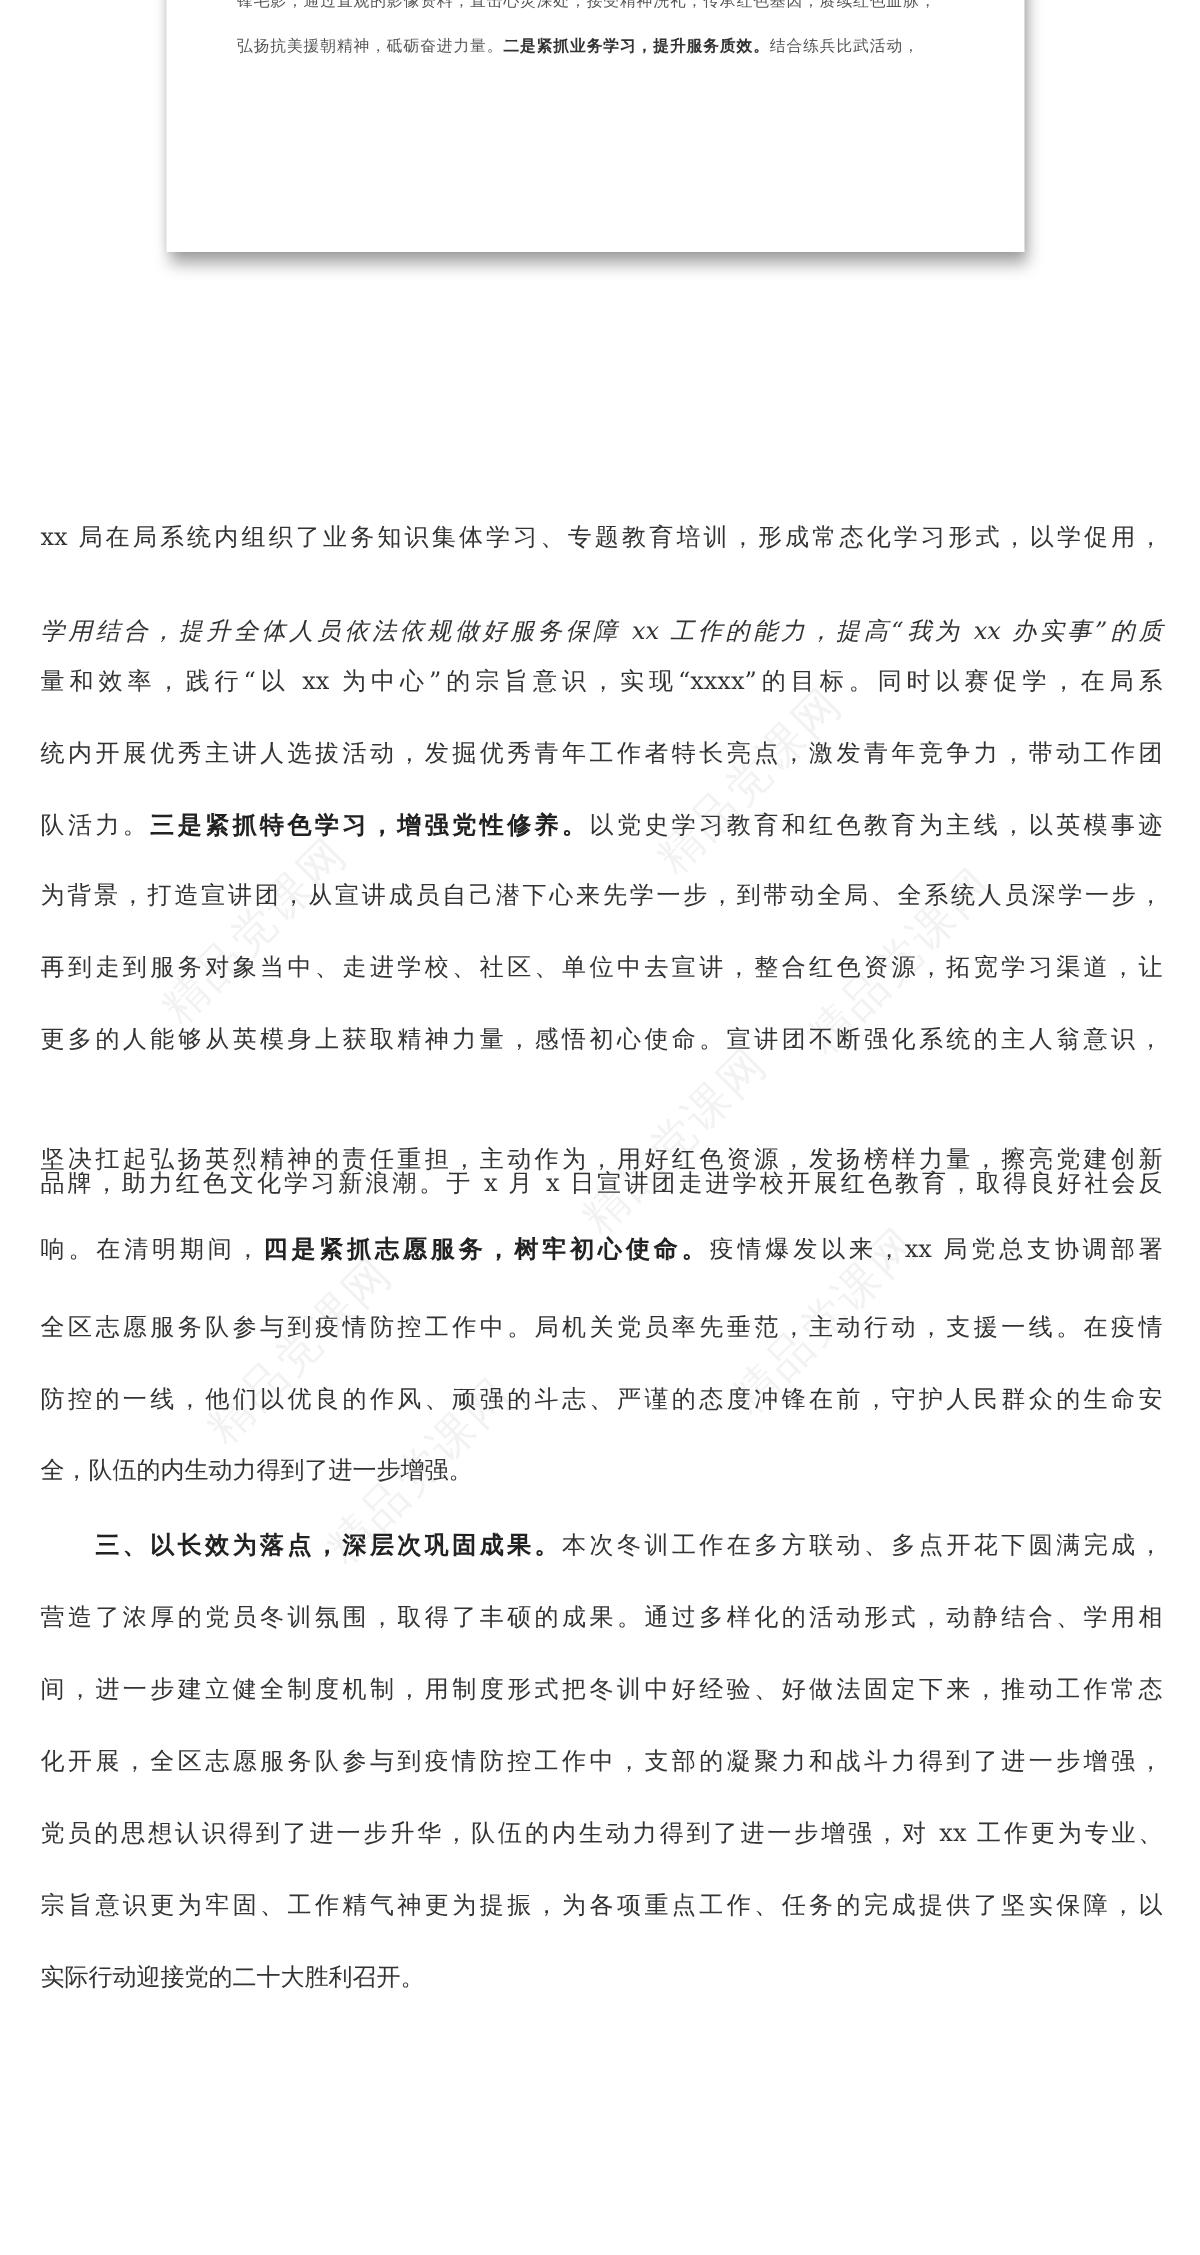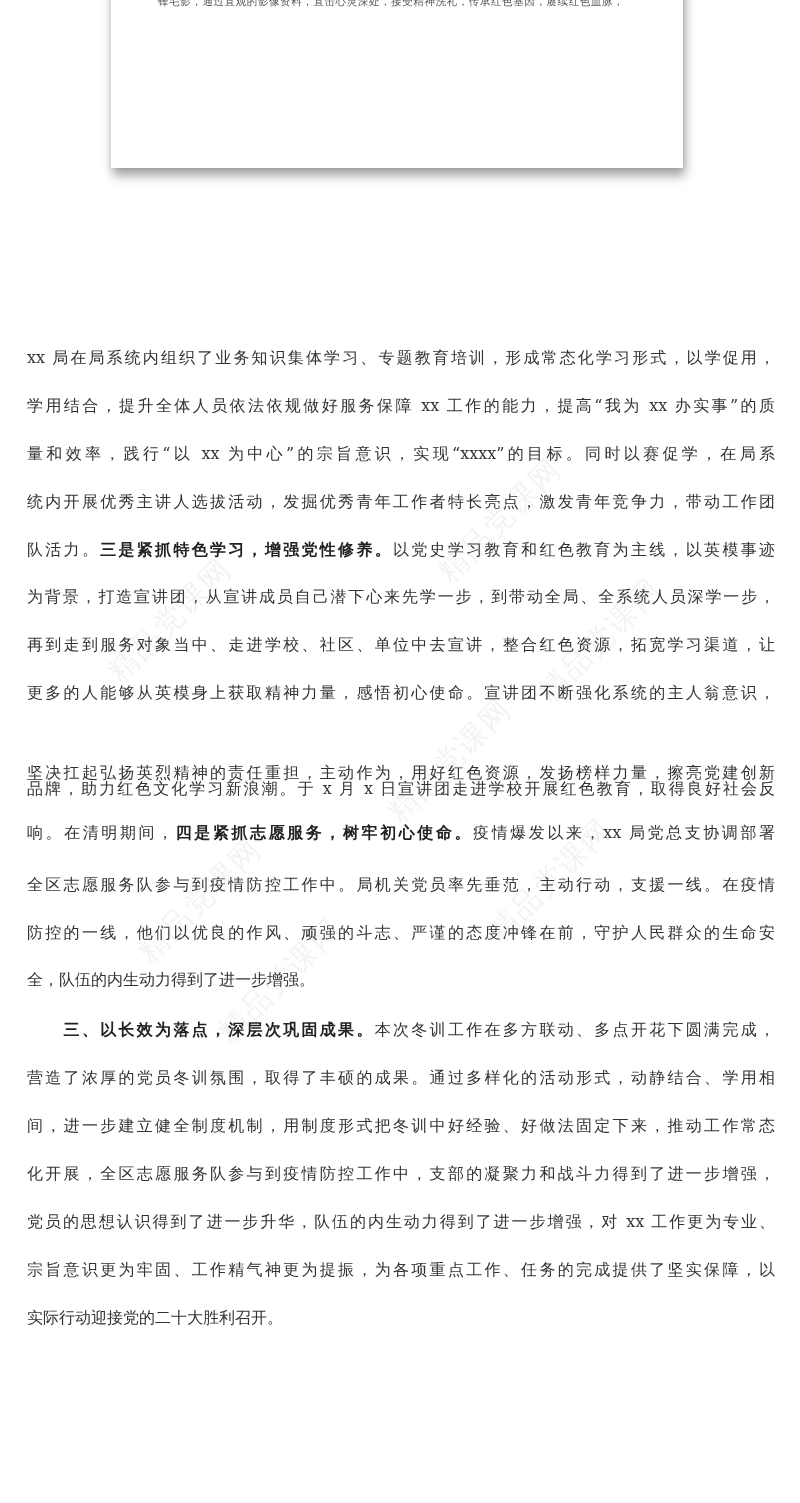--- a/index.html
+++ b/index.html
@@ -33,35 +33,38 @@
     font-family: "DejaVu Sans", sans-serif; pointer-events: none; letter-spacing: 2px;
   }
 </style>
 </head>
 <body>
 
 <div class="preview-page">
   <div class="preview-line" style="top:34px;">
     <span>锋毛影，通过直观的影像资料，直击心灵深处，接受精神洗礼，传承红色基因，赓续红色血脉，</span>
   </div>
+  <div class="preview-line" style="top:64px;">
+    <span>弘扬抗美援朝精神，砥砺奋进力量。</span><b>二是紧抓业务学习，提升服务质效。</b><span>结合练兵比武活动，</span>
+  </div>
 </div>
 
 <div id="watermarks">
     <div class="watermark" style="left: 420px; top: 500px;">精品党课网</div>
     <div class="watermark" style="left: 90px; top: 600px;">精品党课网</div>
     <div class="watermark" style="left: 520px; top: 620px;">精品党课网</div>
     <div class="watermark" style="left: 370px; top: 740px;">精品党课网</div>
     <div class="watermark" style="left: 120px; top: 880px;">精品党课网</div>
     <div class="watermark" style="left: 470px; top: 860px;">精品党课网</div>
     <div class="watermark" style="left: 200px; top: 960px;">精品党课网</div>
   </div>
 
 <div class="body-text" id="body-text">
     <div class="line" style="top: 345px;"><span>xx 局在局系统内组织了业务知识集体学习、专题教育培训，形成常态化学习形式，以学促用，</span></div>
-    <div class="line" style="top: 393px;"><span>学用结合，提升全体人员依法依规做好服务保障 xx 工作的能力，提高“我为 xx 办实事”的质</span></div>
+    <div class="line" style="top: 408px; font-style: italic;"><span>学用结合，提升全体人员依法依规做好服务保障 xx 工作的能力，提高“我为 xx 办实事”的质</span></div>
     <div class="line" style="top: 441px;"><span>量和效率，践行“以 xx 为中心”的宗旨意识，实现“xxxx”的目标。同时以赛促学，在局系</span></div>
     <div class="line" style="top: 489px;"><span>统内开展优秀主讲人选拔活动，发掘优秀青年工作者特长亮点，激发青年竞争力，带动工作团</span></div>
     <div class="line" style="top: 537px;"><span>队活力。</span><span class="bold">三是紧抓特色学习，增强党性修养。</span><span>以党史学习教育和红色教育为主线，以英模事迹</span></div>
     <div class="line" style="top: 584px;"><span>为背景，打造宣讲团，从宣讲成员自己潜下心来先学一步，到带动全局、全系统人员深学一步，</span></div>
     <div class="line" style="top: 632px;"><span>再到走到服务对象当中、走进学校、社区、单位中去宣讲，整合红色资源，拓宽学习渠道，让</span></div>
     <div class="line" style="top: 680px;"><span>更多的人能够从英模身上获取精神力量，感悟初心使命。宣讲团不断强化系统的主人翁意识，</span></div>
     <div class="line" style="top: 728px; margin-top: 32px;"><span>坚决扛起弘扬英烈精神的责任重担，主动作为，用好红色资源，发扬榜样力量，擦亮党建创新</span></div>
     <div class="line" style="top: 776px;"><span>品牌，助力红色文化学习新浪潮。于 x 月 x 日宣讲团走进学校开展红色教育，取得良好社会反</span></div>
     <div class="line" style="top: 820px;"><span>响。在清明期间，</span><span class="bold">四是紧抓志愿服务，树牢初心使命。</span><span>疫情爆发以来，xx 局党总支协调部署</span></div>
     <div class="line" style="top: 872px;"><span>全区志愿服务队参与到疫情防控工作中。局机关党员率先垂范，主动行动，支援一线。在疫情</span></div>

